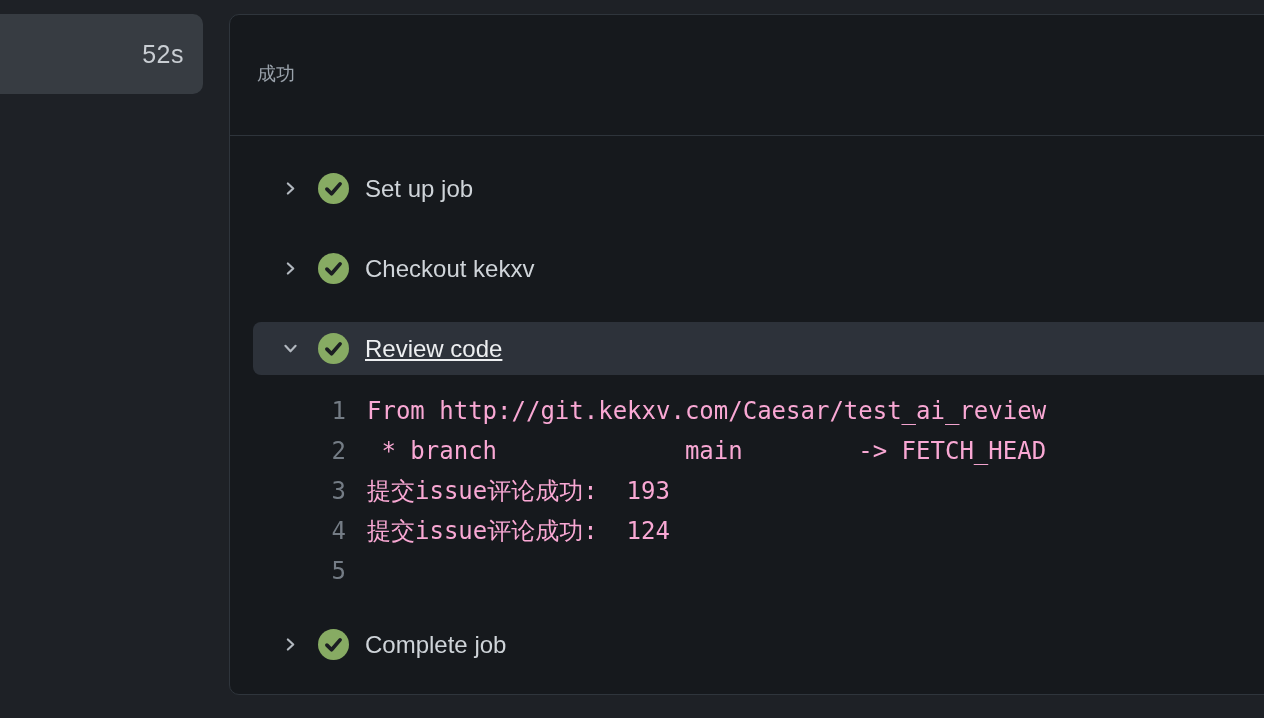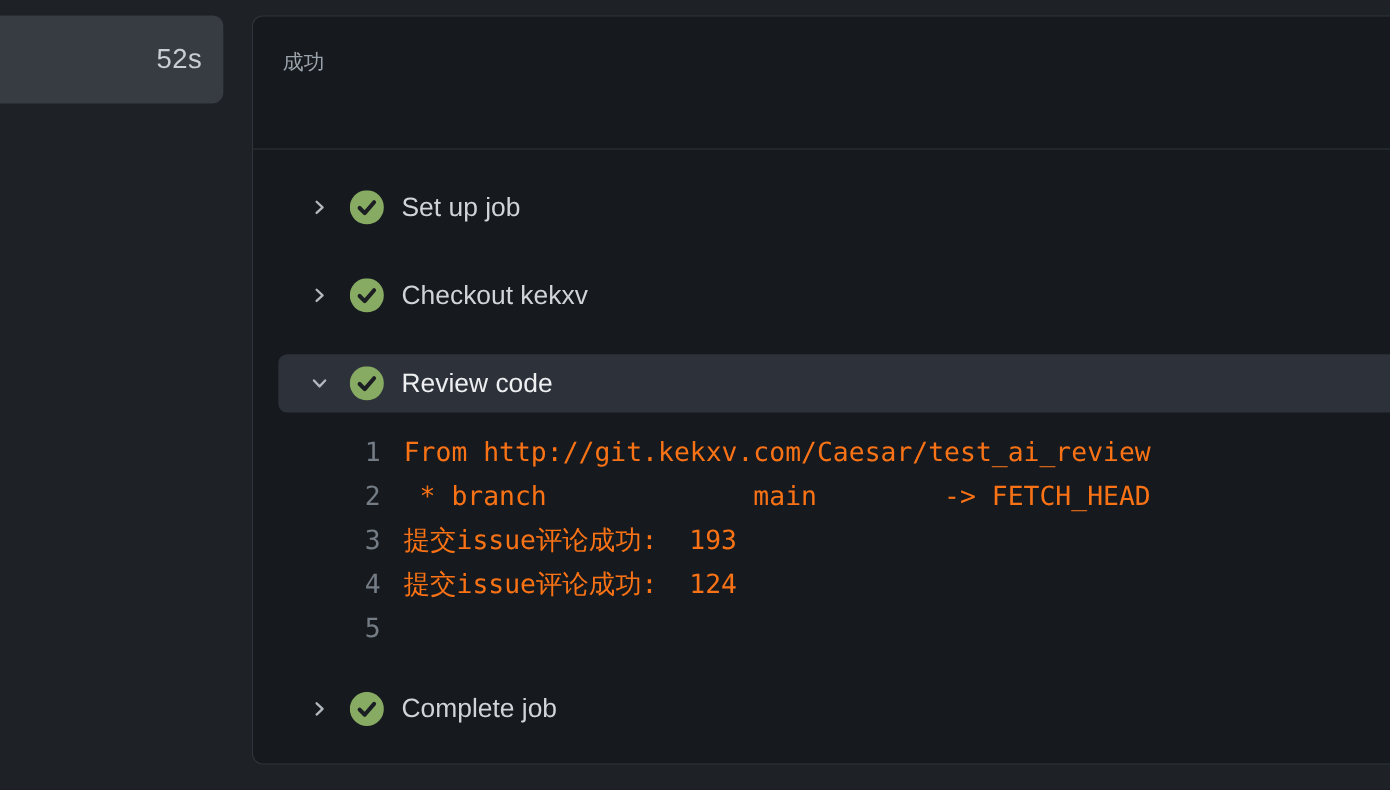--- a/index.html
+++ b/index.html
@@ -45,21 +45,21 @@
     padding: 25px 27px 0 27px;
     border-bottom: 1px solid #2e343b;
   }
   .run-title {
     font-size: 25px;
     line-height: 32px;
     font-weight: bold;
     color: #eaecee;
   }
   .run-status {
-    margin-top: 5px;
+    margin-top: 21px;
     font-size: 19px;
     line-height: 26px;
     color: #9aa2ab;
   }
 
   
   .steps-list { padding: 26px 0 0 23px; }
   .step { margin-bottom: 27px; }
   .step-row {
     height: 53px;
@@ -78,41 +78,41 @@
   }
   .chev svg { display: block; }
   .chev.down svg { transform: rotate(90deg); }
   .status-icon { margin-left: 19px; flex: 0 0 auto; display: flex; }
   .step-label {
     margin-left: 16px;
     font-size: 24px;
     color: #cfd4d9;
     white-space: nowrap;
   }
-  .step-row.active .step-label { color: #edeff1; }
+  .step-row.active .step-label { color: #edeff1; text-decoration: underline; }
 
   
   .logs { margin-top: 16px; }
   .log-line {
     display: flex;
     height: 40px;
     line-height: 40px;
     font-family: "DejaVu Sans Mono", monospace;
     font-size: 24px;
   }
   .log-num {
     width: 93px;
     flex: 0 0 auto;
     text-align: right;
     color: #747c85;
     user-select: none;
   }
   .log-text {
     margin-left: 21px;
-    color: #f97316;
+    color: #f9a8d4;
     white-space: pre;
   }
 </style>
 </head>
 <body>
 
 <div class="stage">
 
   <div class="job-item">
     <span class="job-duration">52s</span>

